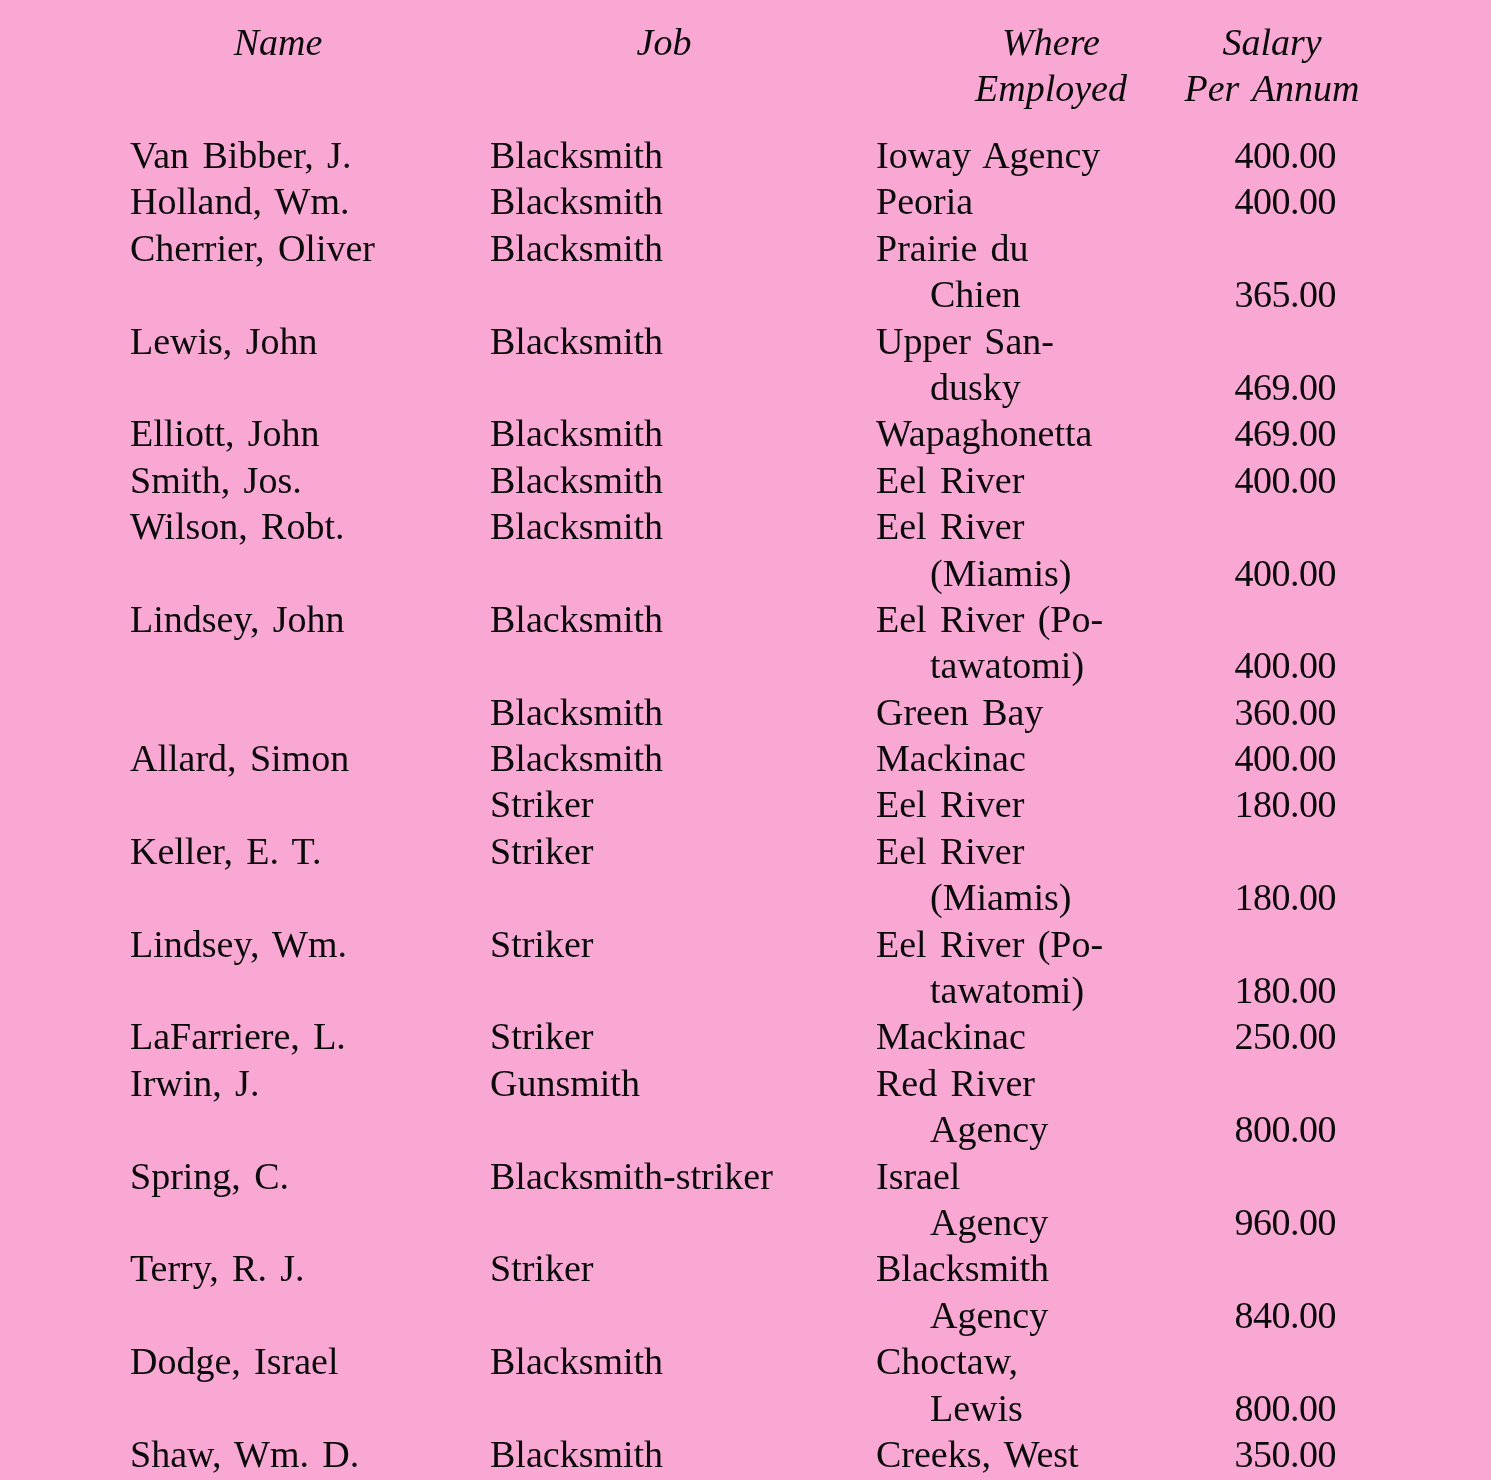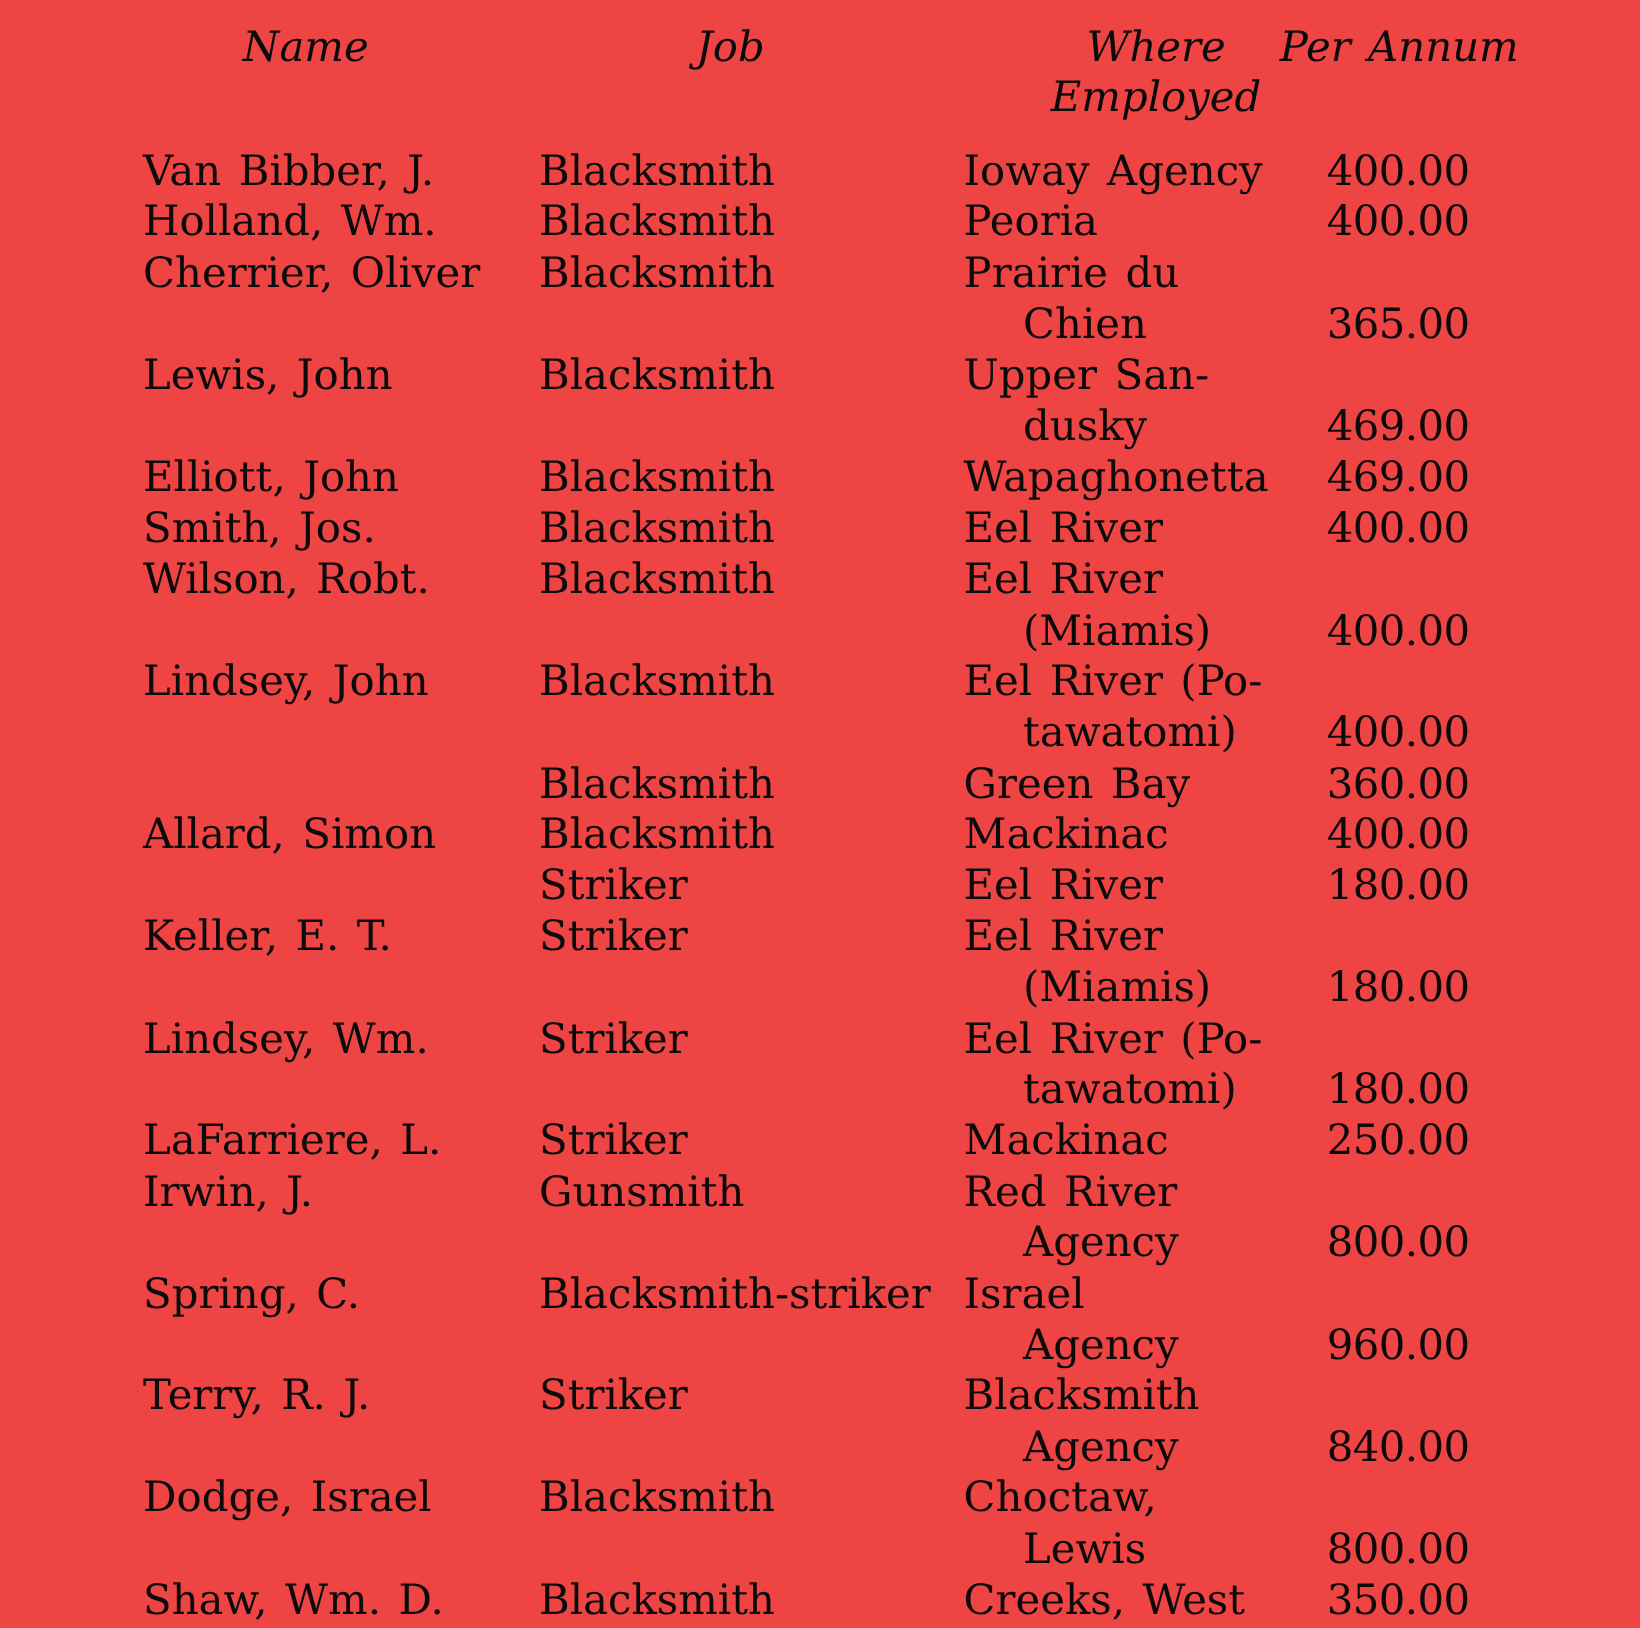--- a/index.html
+++ b/index.html
@@ -41,33 +41,34 @@
   }
   .cell.name   { left: 130px; }
   .cell.job    { left: 490px; }
   .cell.where  { left: 876px; }
   .cell.where.indent { left: 930px; }
   .cell.salary { left: 1136px; width: 200px; text-align: right; letter-spacing: -0.5px; }
 </style>
 </head>
 <body>
 
-<div class="page" style="background: #ef4444; color: rgb(11, 11, 11);">
+<div class="page" style="background: #f9a8d4; color: rgb(11, 11, 11); font-family: Liberation Serif, serif;">
   <div class="header">
     <div class="hcell hc-name">
       <div>Name</div>
     </div>
     <div class="hcell hc-job">
       <div>Job</div>
     </div>
     <div class="hcell hc-where">
       <div>Where</div>
       <div>Employed</div>
     </div>
     <div class="hcell hc-salary">
+      <div>Salary</div>
       <div>Per Annum</div>
     </div>
   </div>
   <div class="body">
       <div class="line">
         <div class="cell name">Van Bibber, J.</div>
         <div class="cell job">Blacksmith</div>
         <div class="cell where">Ioway Agency</div>
         <div class="cell salary">400.00</div>
       </div>

